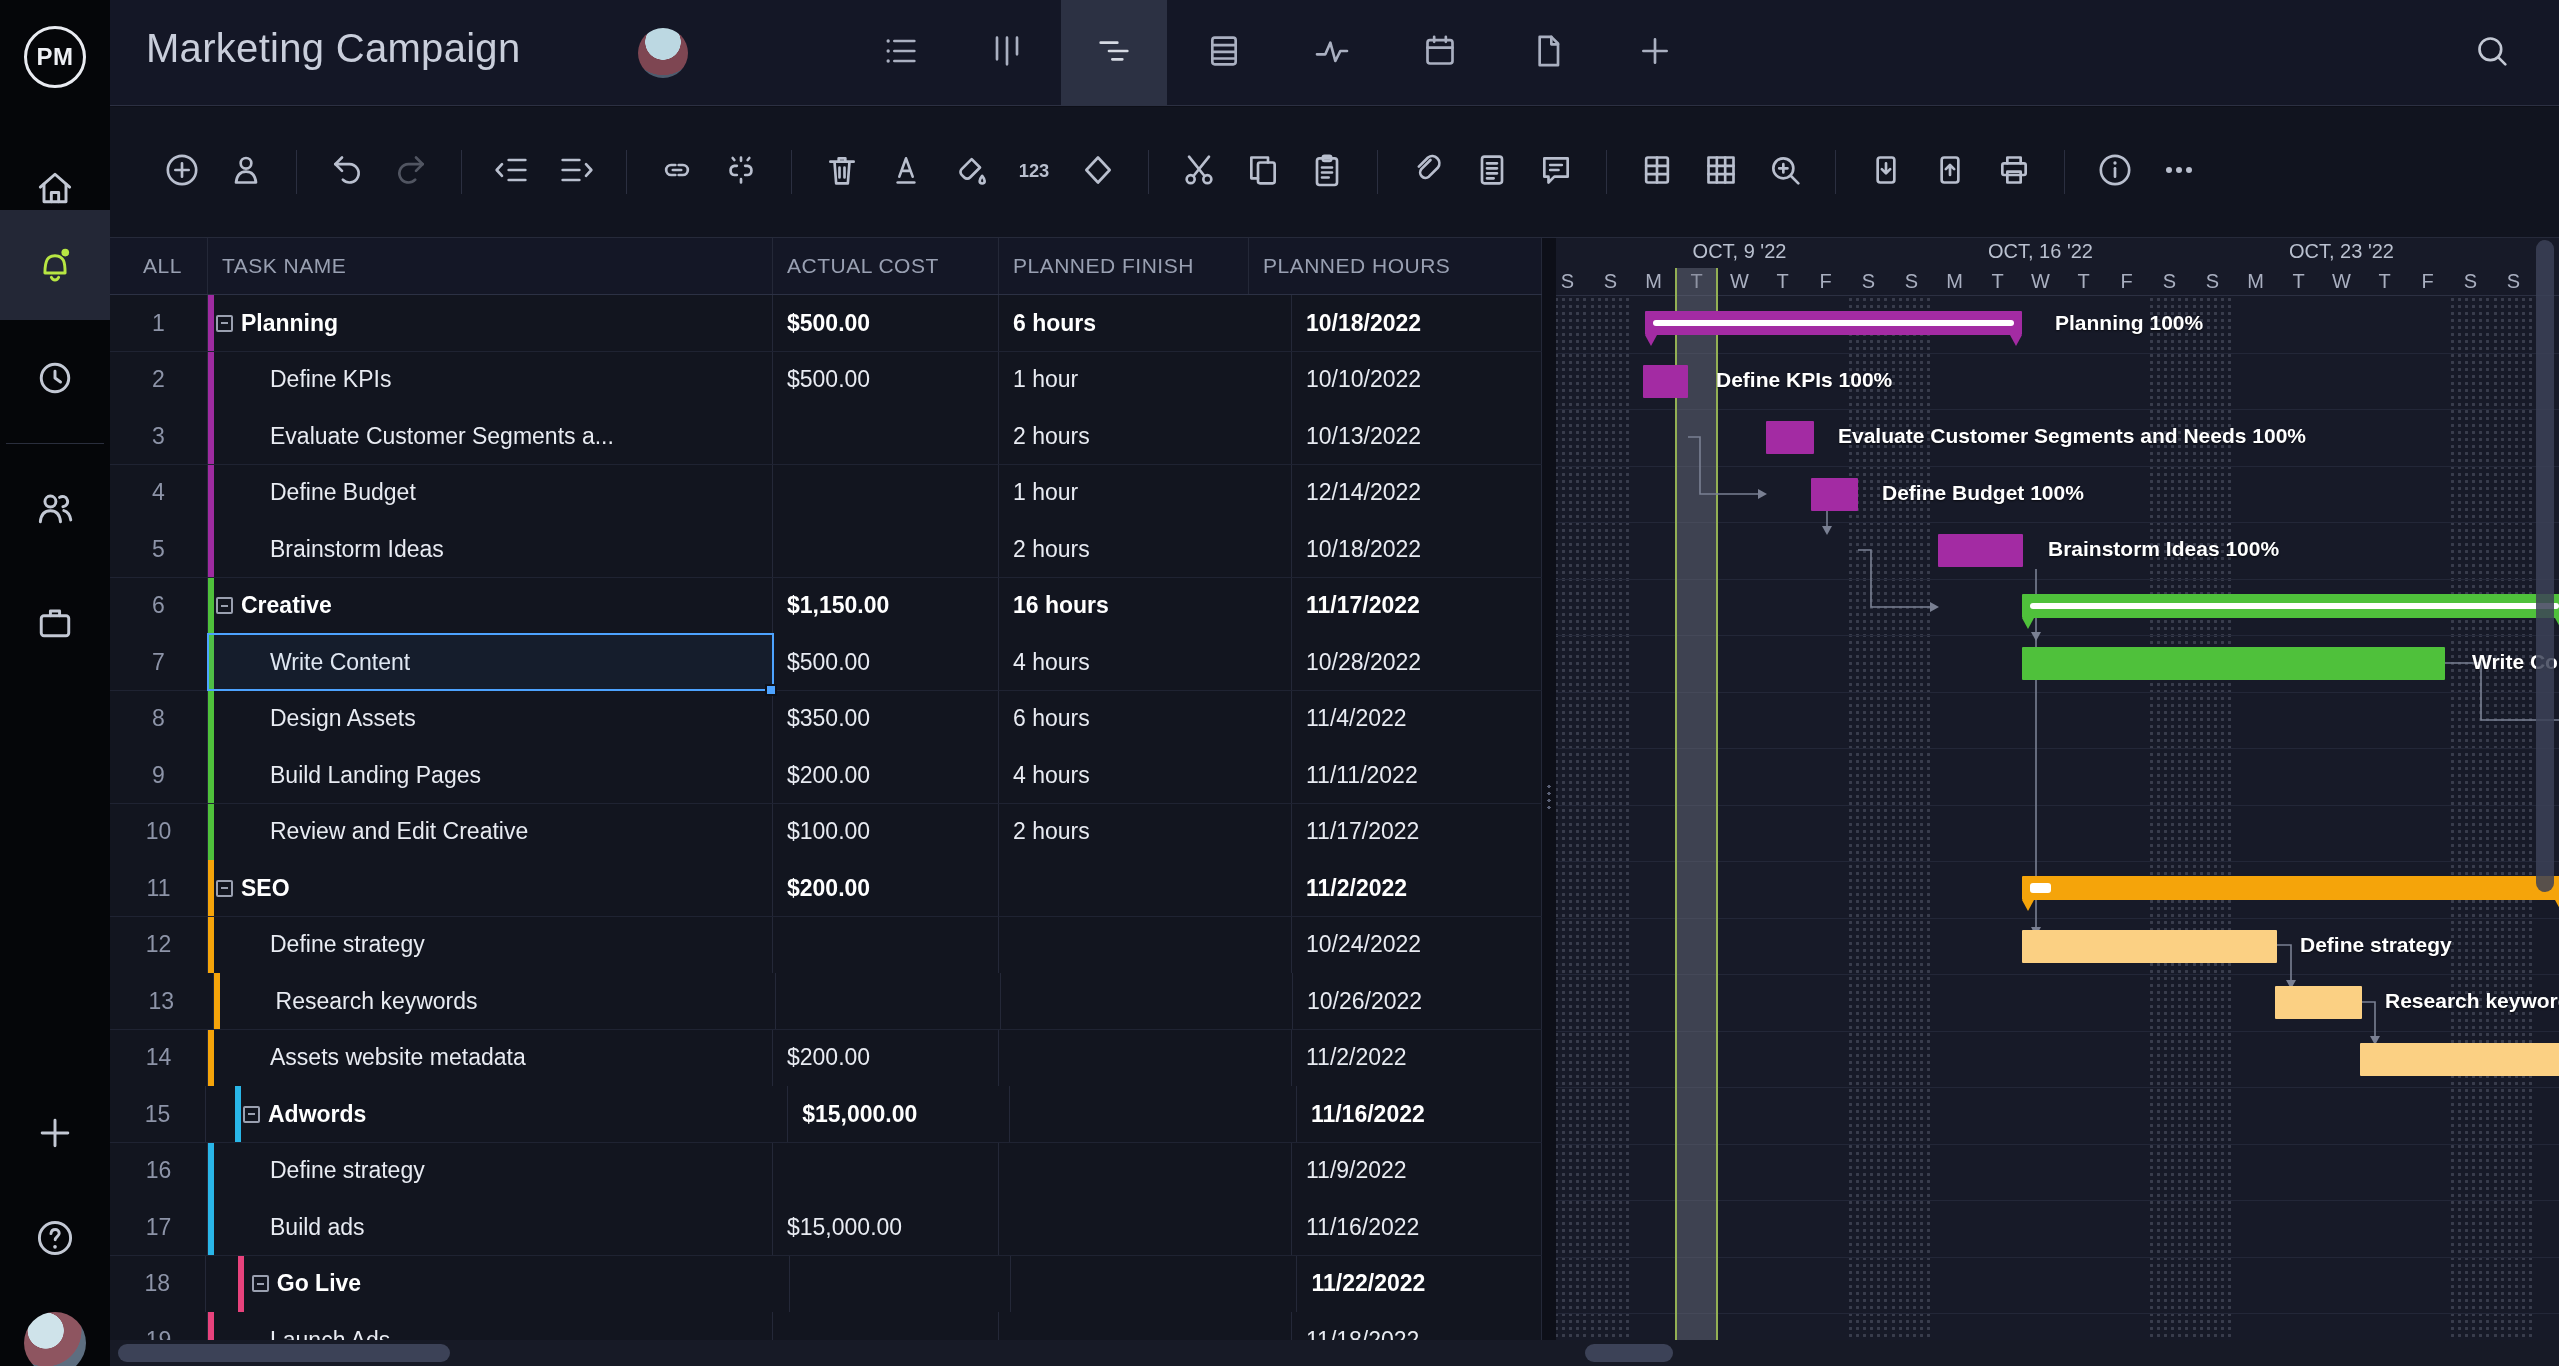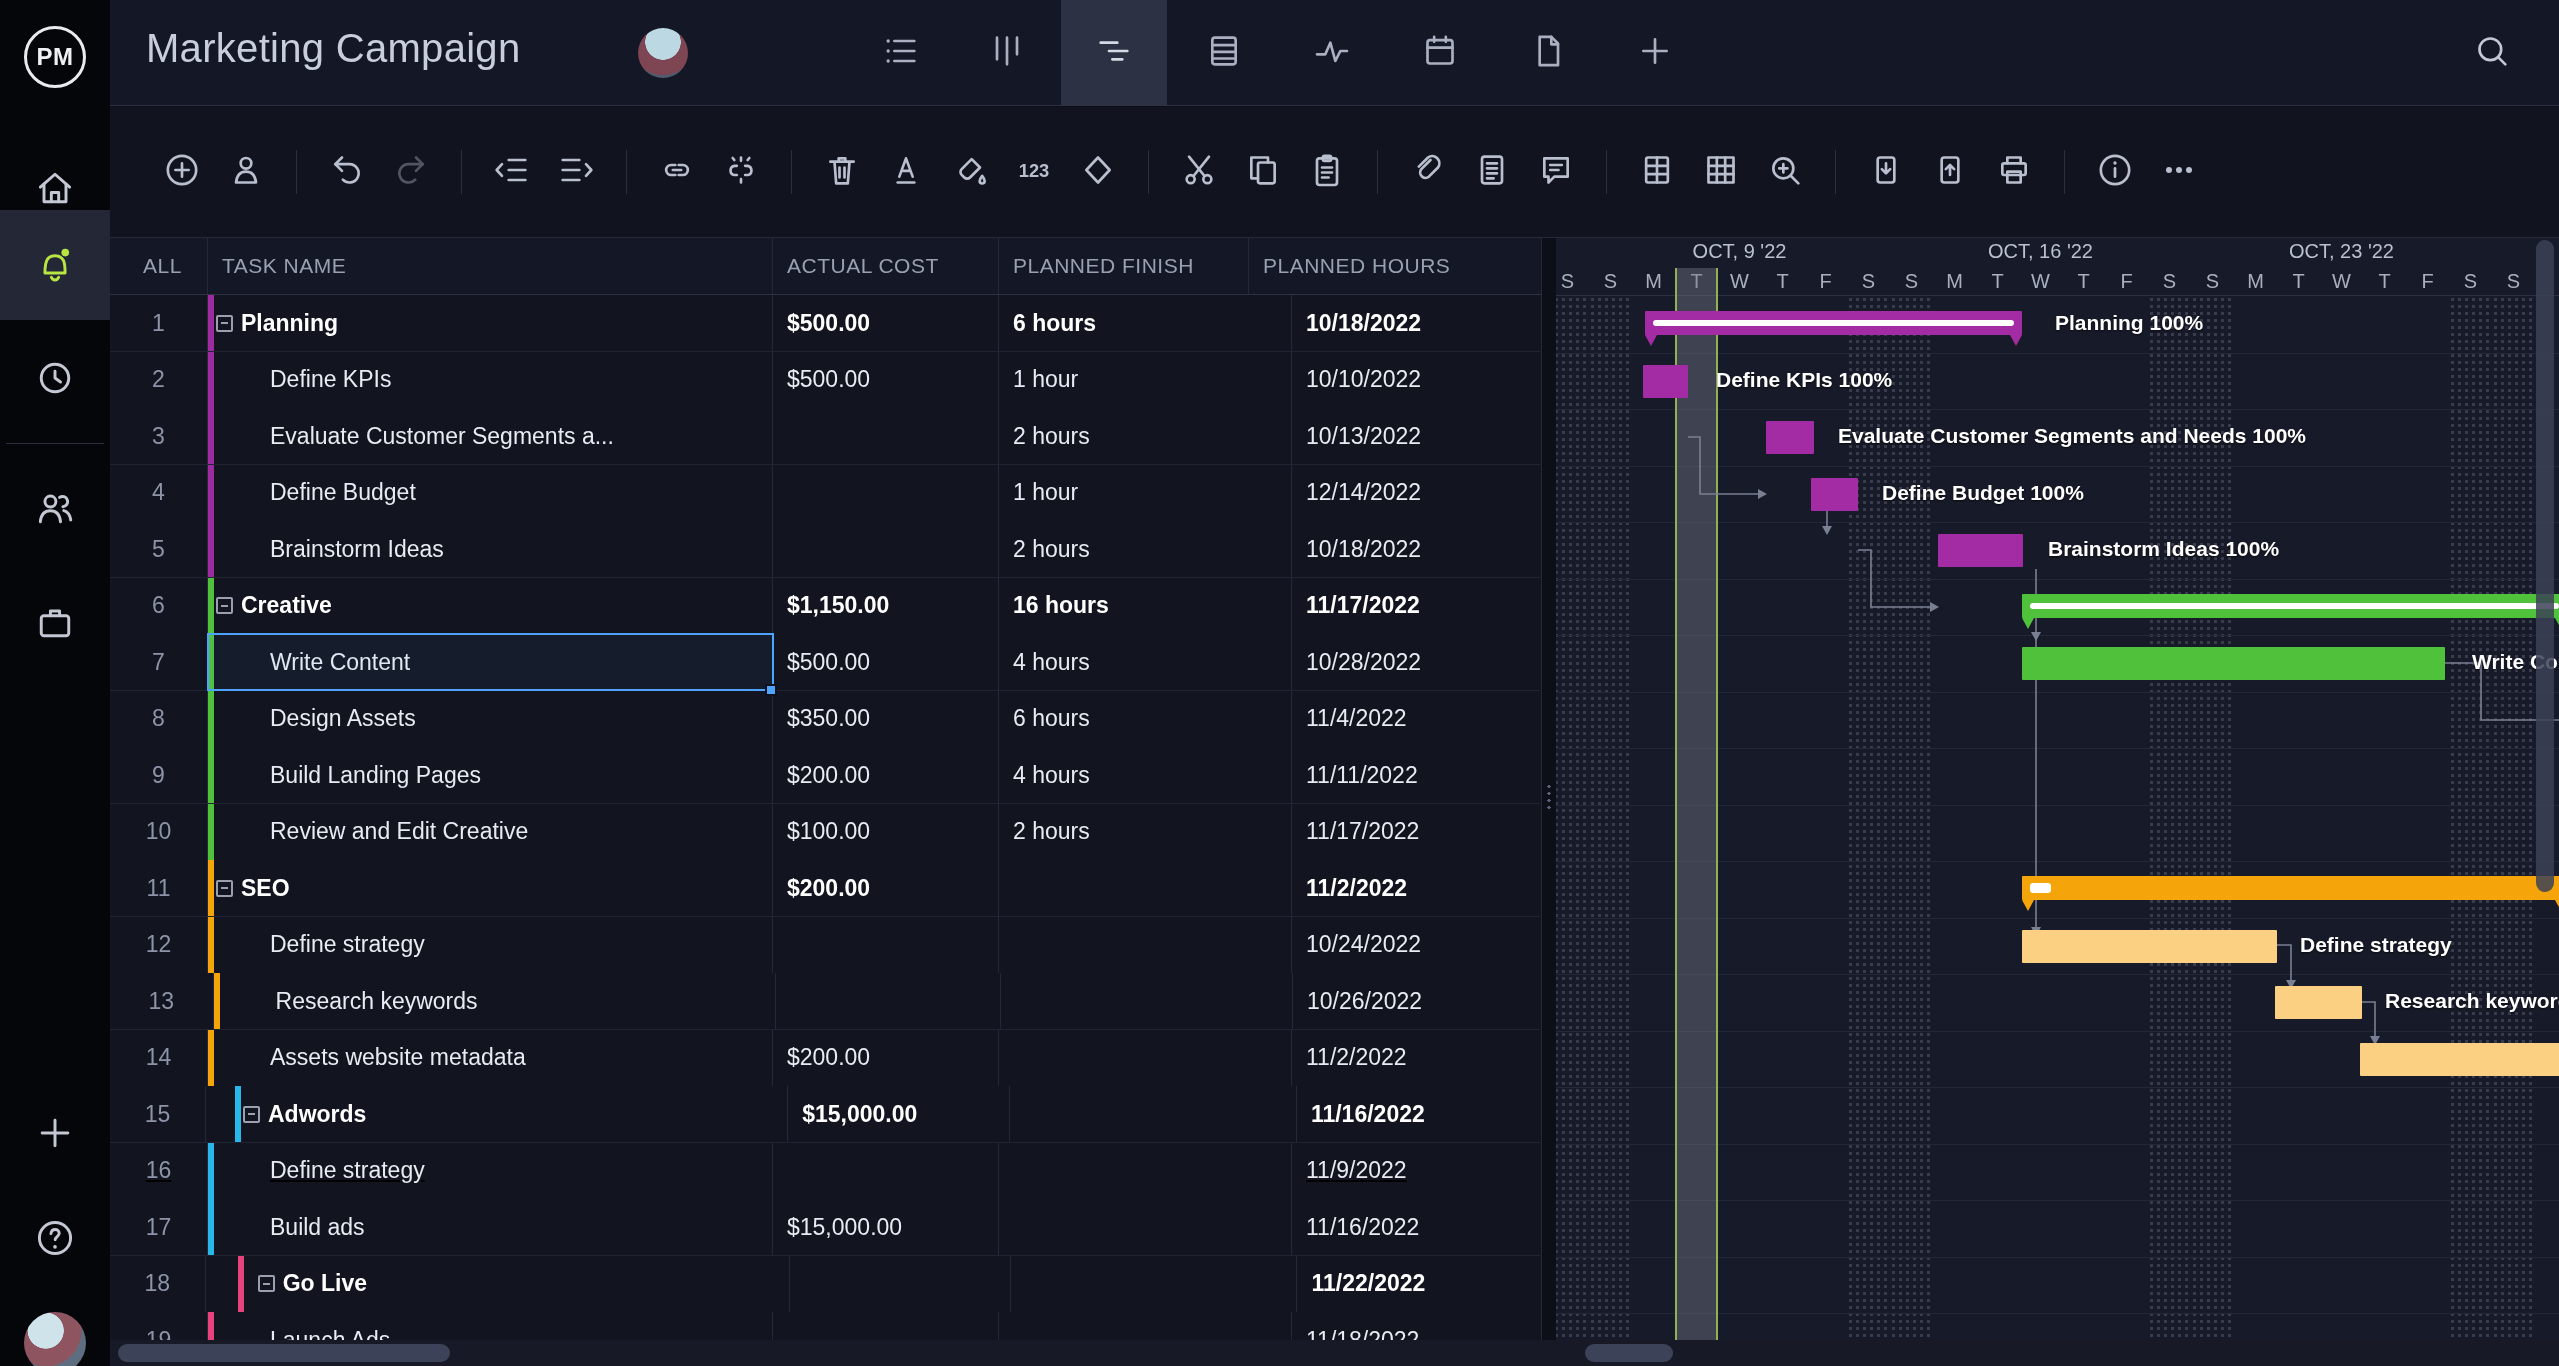--- a/index.html
+++ b/index.html
@@ -544,21 +544,21 @@
           <div class="td num" style="width: 98px;">15</div>
           <div class="td" style="width: 565px; padding-left: 0px; margin-left: 29px;">
             <span class="cbar" style="background: rgb(41, 182, 232);"></span>
             <span class="collapse-box"></span>
             <span>Adwords</span>
           </div>
           <div class="td" style="width: 226px;">$15,000.00</div>
           <div class="td" style="width: 293px;"></div>
           <div class="td" style="width: 250px;">11/16/2022</div>
         </div>
-        <div class="trow" style="top: 847.5px; text-decoration: underline;">
+        <div class="trow" style="top: 847.5px;">
           <div class="td num" style="width: 98px;">16</div>
           <div class="td" style="width: 565px; padding-left: 0px;">
             <span class="cbar" style="background: rgb(41, 182, 232);"></span>
             <span class="indent"></span>
             <span>Define strategy</span>
           </div>
           <div class="td" style="width: 226px;"></div>
           <div class="td" style="width: 293px;"></div>
           <div class="td" style="width: 250px;">11/9/2022</div>
         </div>
@@ -568,21 +568,21 @@
             <span class="cbar" style="background: rgb(41, 182, 232);"></span>
             <span class="indent"></span>
             <span>Build ads</span>
           </div>
           <div class="td" style="width: 226px;">$15,000.00</div>
           <div class="td" style="width: 293px;"></div>
           <div class="td" style="width: 250px;">11/16/2022</div>
         </div>
         <div class="trow group" style="top: 960.5px;">
           <div class="td num" style="width: 98px;">18</div>
-          <div class="td" style="width: 565px; padding-left: 12px; margin-left: 32px;">
+          <div class="td" style="width: 565px; padding-left: 6px; margin-left: 32px;">
             <span class="cbar" style="background: rgb(232, 66, 124);"></span>
             <span class="collapse-box"></span>
             <span>Go Live</span>
           </div>
           <div class="td" style="width: 226px;"></div>
           <div class="td" style="width: 293px;"></div>
           <div class="td" style="width: 250px;">11/22/2022</div>
         </div>
         <div class="trow" style="top: 1017px;">
           <div class="td num" style="width: 98px;">19</div>

